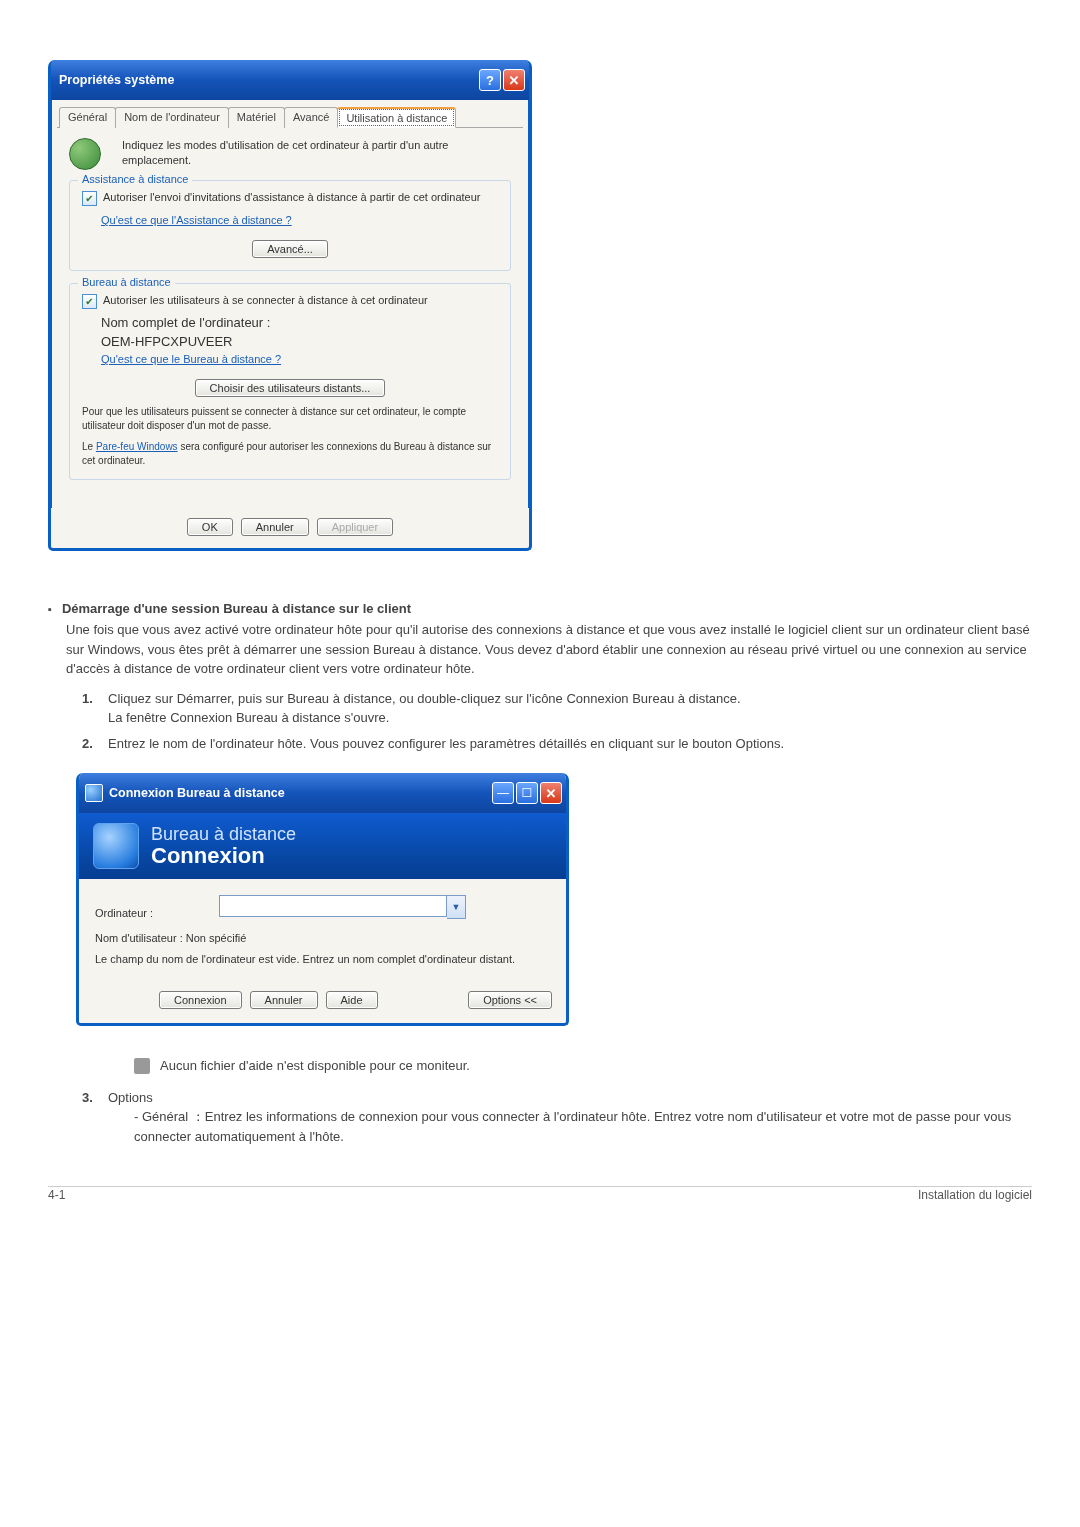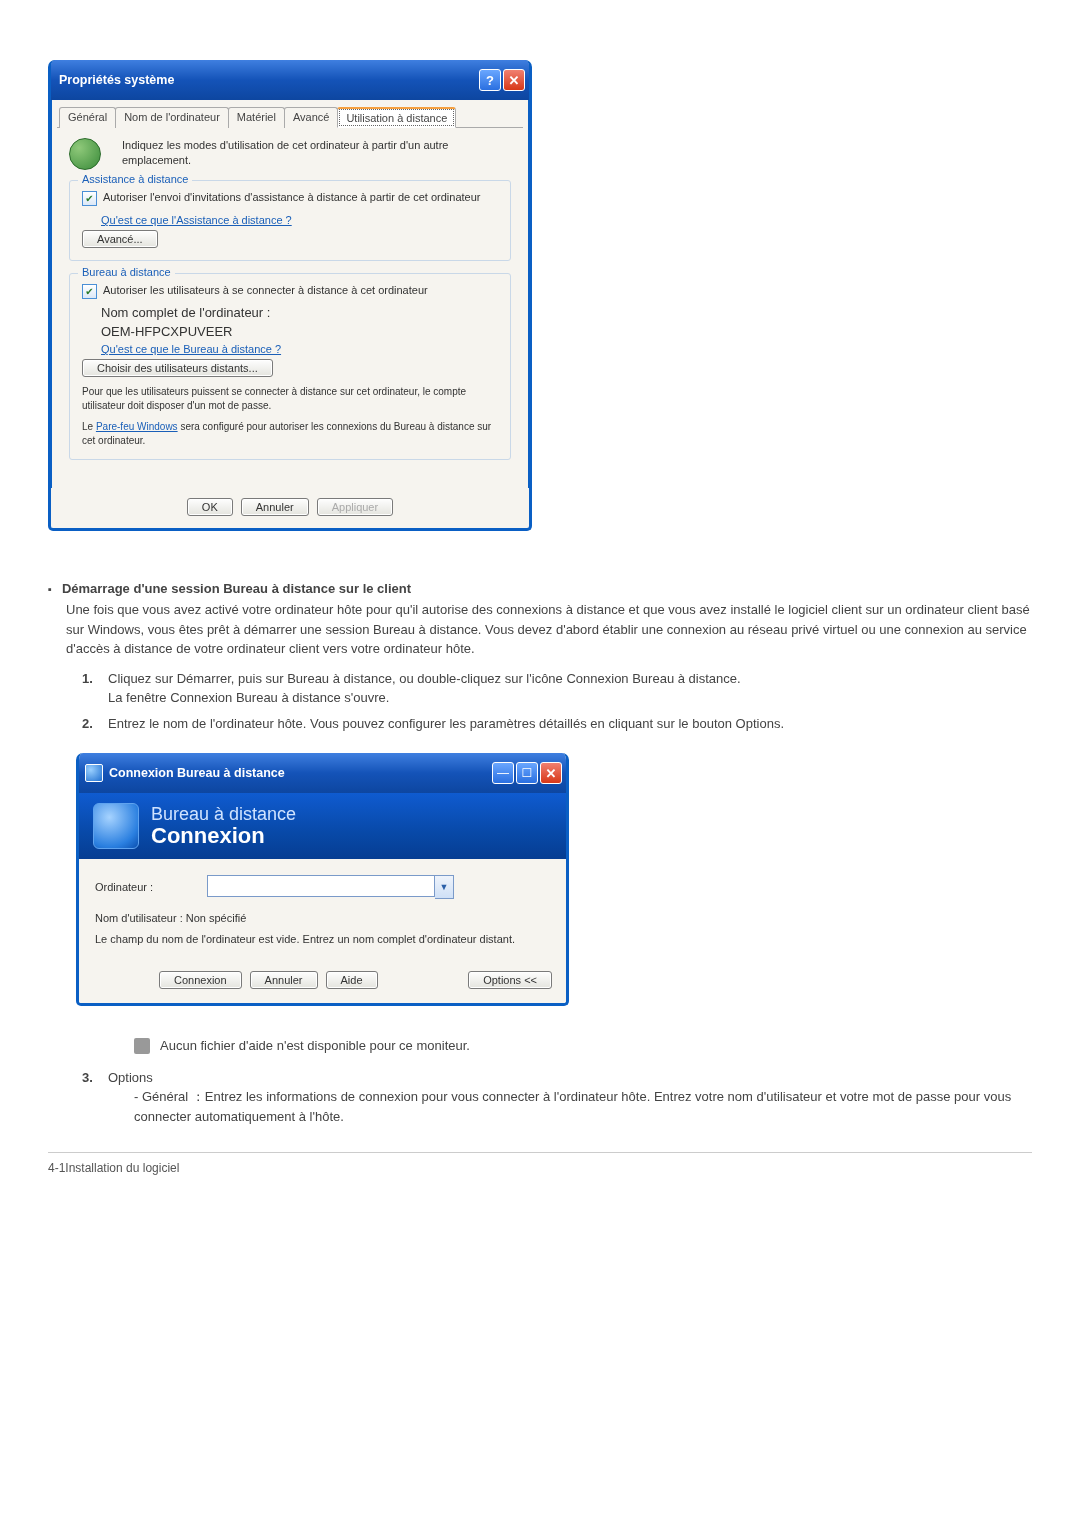--- a/index.html
+++ b/index.html
@@ -20,21 +20,21 @@
 .intro{display:flex;gap:21px;align-items:flex-start;margin-bottom:10px}
 .icon-sys{width:30px;height:30px;border-radius:50%;background:radial-gradient(circle at 30% 30%,#8fc97a,#3a8b3a);border:1px solid #2a6b2a;flex:0 0 30px}
 .intro-txt{font-size:11px;color:#333;line-height:1.35}
 .grp{border:1px solid #c9d8e8;border-radius:3px;padding:10px 12px 12px 12px;margin-bottom:12px;position:relative}
 .grp-title{position:absolute;top:-8px;left:8px;background:#f6f4ef;padding:0 4px;font-size:11px;color:#1a5fb8}
 .chk-row{display:flex;align-items:flex-start;gap:6px;font-size:11px;color:#333;margin-bottom:6px}
 .chk{width:13px;height:13px;border:1px solid #4a8fd6;background:linear-gradient(#fff,#dce8f7);display:flex;align-items:center;justify-content:center;font-size:10px;color:#2a7a2a;flex:0 0 13px}
 .link-sm{font-size:11px;color:#1a5fb8;text-decoration:underline;margin-left:19px;display:inline-block}
 .btn-xp{background:linear-gradient(#fefefe,#e4e4de);border:1px solid #7a7a7a;border-radius:3px;padding:2px 14px;font-size:11px;color:#333;box-shadow:inset 0 0 0 1px #fff}
 .btn-xp.disabled{color:#aaa}
-.right{display:flex;justify-content:flex-start;margin-top:3px}
+.right{display:flex;justify-content:center;margin-top:13px}
 .lbl11{font-size:13px;color:#333;margin:4px 0 2px 19px}
 .note11{font-size:10px;color:#333;line-height:1.35;margin-top:8px}
 .dlg-ftr{display:flex;justify-content:center;gap:8px;padding:10px 0 12px 0;background:#f6f4ef}
 
 .doc-sec{margin-top:50px}
 .bullet-hdr{display:flex;gap:10px;margin-bottom:4px}
 .sq-bullet{flex:0 0 auto;font-size:11px;color:#444;margin-top:2px}
 .hdr-bold{font-weight:bold;font-size:13px;color:#444}
 .para{margin:4px 0 10px 18px;line-height:1.5;color:#444}
 .num-list{margin-left:34px}
@@ -47,33 +47,33 @@
 .rdp-title-left{display:flex;align-items:center;gap:6px}
 .rdp-ico{width:16px;height:16px;background:radial-gradient(circle at 30% 30%,#9ad0ff,#1f6fd0);border-radius:2px;border:1px solid #fff}
 .win-btn{width:20px;height:20px;border:1px solid #fff;border-radius:3px;display:flex;align-items:center;justify-content:center;font-size:12px}
 .min-btn{background:linear-gradient(#6aa7ff,#2a6fe0);color:#fff}
 .max-btn{background:linear-gradient(#6aa7ff,#2a6fe0);color:#fff}
 .rdp-banner{background:linear-gradient(#0f5bd0,#0849a8 60%,#063d92);padding:10px 14px;display:flex;align-items:center;gap:12px}
 .rdp-banner-ico{width:44px;height:44px;background:radial-gradient(circle at 35% 30%,#a6d3ff,#2a7fe0 70%,#0a4fb0);border-radius:6px;border:1px solid #5fa3ef}
 .rdp-banner-txt .l1{color:#cfe3ff;font-size:18px;font-weight:normal}
 .rdp-banner-txt .l2{color:#fff;font-size:22px;font-weight:bold;margin-top:-2px}
 .rdp-body{background:#f6f4ef;padding:16px 16px 12px 16px}
-.fld-row{display:flex;align-items:center;gap:12px;margin-bottom:12px}
+.fld-row{display:flex;align-items:flex-end;gap:24px;margin-bottom:12px}
 .fld-lbl{font-size:11px;color:#333;width:100px}
 .combo{display:flex;align-items:stretch}
 .combo-input{width:226px;height:20px;border:1px solid #7a9ac9;background:#fff}
 .combo-btn{width:18px;height:22px;border:1px solid #7a9ac9;border-left:none;background:linear-gradient(#eef3fb,#cfe0f6);display:flex;align-items:center;justify-content:center;font-size:9px;color:#2a5fa8}
 .info11{font-size:11px;color:#333;margin:6px 0;line-height:1.35}
 .rdp-ftr{display:flex;justify-content:space-between;align-items:center;padding:6px 14px 14px 14px;background:#f6f4ef}
 .ftr-left{display:flex;gap:8px;margin-left:66px}
 
 .note-row{display:flex;gap:10px;margin:32px 0 14px 86px;align-items:center;font-size:13px;color:#444}
 .note-ico{width:16px;height:16px;background:#999;border-radius:2px;flex:0 0 16px}
 
-.pfoot{border-top:1px solid #ccc;margin-top:26px;padding-top:8px;display:flex;font-size:12px;color:#555}
+.pfoot{border-top:1px solid #ccc;margin-top:40px;padding-top:1px;display:flex;justify-content:space-between;font-size:12px;color:#555}
 </style>
 </head>
 <body>
 
 <div class="page">
 
   <div class="dlg">
     <div class="titlebar">
       <span class="titletxt">Propriétés système</span>
       <div class="titlebtns">

